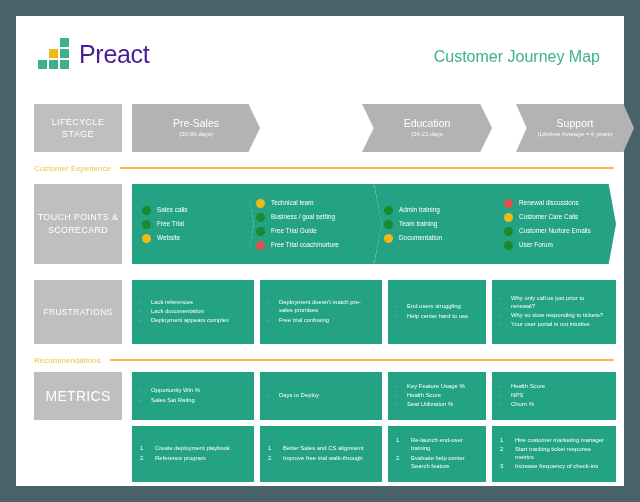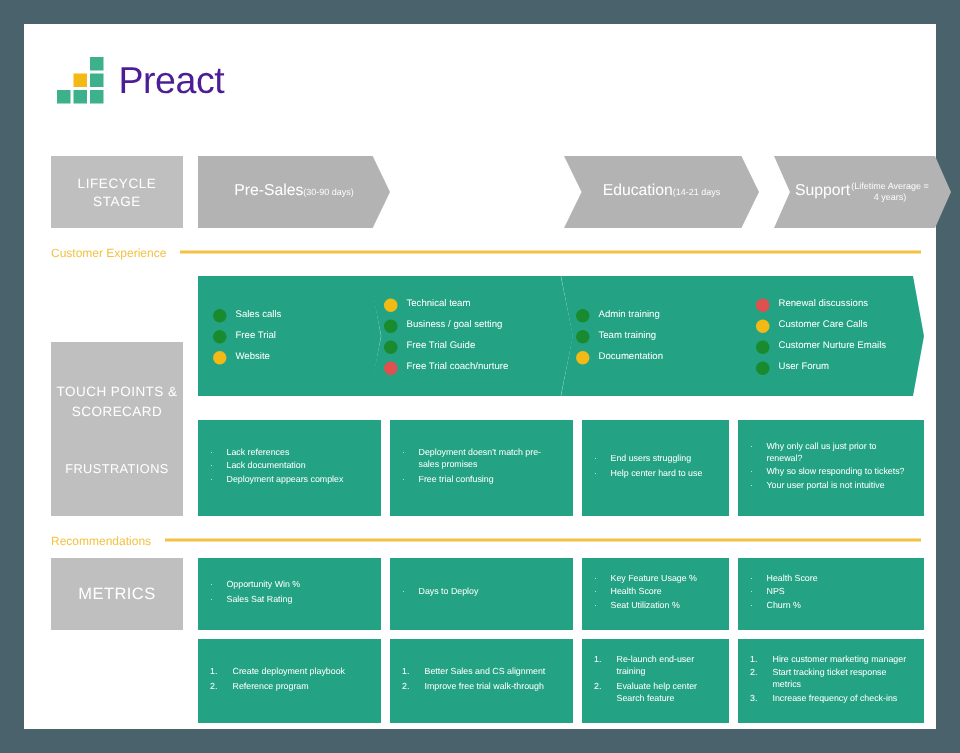--- a/index.html
+++ b/index.html
@@ -92,21 +92,21 @@
     letter-spacing: 0.4px;
     line-height: 1.35;
   }
   .chev {
     position: absolute;
     top: 0;
     height: 48px;
     background: #b3b3b3;
     color: #ffffff;
     display: flex;
-    flex-direction: row;
+    flex-direction: column;
     align-items: center;
     justify-content: center;
     text-align: center;
     box-sizing: border-box;
     padding: 0 14px;
   }
   .chev.first  { clip-path: polygon(0 0, 91% 0, 100% 50%, 91% 100%, 0 100%); }
   .chev.mid    { clip-path: polygon(0 0, 91% 0, 100% 50%, 91% 100%, 0 100%, 9% 50%); }
   .chev-title { font-size: 10.5px; line-height: 1.1; }
   .chev-sub   { font-size: 6px; line-height: 1.15; margin-top: 2px; opacity: .95; }
@@ -127,21 +127,21 @@
     margin-right: 9px;
   }
   .band-rule {
     flex: 1;
     height: 2px;
     background: #f3c243;
   }
 
   
   .touch-row { top: 168px; height: 80px; }
-  .touch-label { top: 0; height: 80px; font-size: 9px; line-height: 1.45; letter-spacing: .3px; margin-top: 44px; }
+  .touch-label { top: 0; height: 80px; font-size: 9px; line-height: 1.45; letter-spacing: .3px; }
   .tp {
     position: absolute;
     top: 0;
     height: 80px;
     background: #23a383;
     box-sizing: border-box;
     padding: 9px 8px 9px 10px;
     display: flex;
     flex-direction: column;
     justify-content: center;
@@ -162,21 +162,21 @@
   .tp-text {
     font-size: 6.4px;
     color: #ffffff;
     line-height: 1.1;
   }
 
   
   .frus-row { top: 264px; height: 64px; }
   .frus-label { top: 0; height: 64px; font-size: 8.5px; letter-spacing: .3px; }
   .metr-row { top: 356px; height: 48px; }
-  .metr-label { top: 0; height: 48px; font-size: 11px; letter-spacing: .3px; }
+  .metr-label { top: 0; height: 48px; font-size: 14px; letter-spacing: .3px; }
   .impr-row { top: 410px; height: 56px; }
   .impr-label { top: 0; height: 56px; font-size: 9px; line-height: 1.35; letter-spacing: .2px; }
 
   .cell {
     position: absolute;
     top: 0;
     background: #23a383;
     color: #ffffff;
     box-sizing: border-box;
     padding: 7px 8px;
@@ -213,29 +213,30 @@
       <div class="logo-grid">
         <i class="lg-a"></i>
           <i class="lg-b"></i>
           <i class="lg-c"></i>
         <i class="lg-d"></i>
           <i class="lg-e"></i>
           <i class="lg-f"></i>
       </div>
       <div class="brand-name">Preact</div>
     </div>
+    <div class="doc-title">Customer Journey Map</div>
   </div>
 
   <div class="row stage-row">
     <div class="rowlabel stage-label">LIFECYCLE STAGE</div>
     <div class="chev first" style="left:116px;width:128px;">
       <div class="chev-title">Pre-Sales</div>
       <div class="chev-sub">(30-90 days)</div>
     </div>
-    <div class="chev mid" style="left:360px;width:130px;">
+    <div class="chev mid" style="left:346px;width:130px;">
       <div class="chev-title">Education</div>
       <div class="chev-sub">(14-21 days</div>
     </div>
     <div class="chev mid" style="left:500px;width:118px;">
       <div class="chev-title">Support</div>
       <div class="chev-sub">(Lifetime Average = 4 years)</div>
     </div>
   </div>
 
   <div class="band" style="top:146px;height:12px;">

